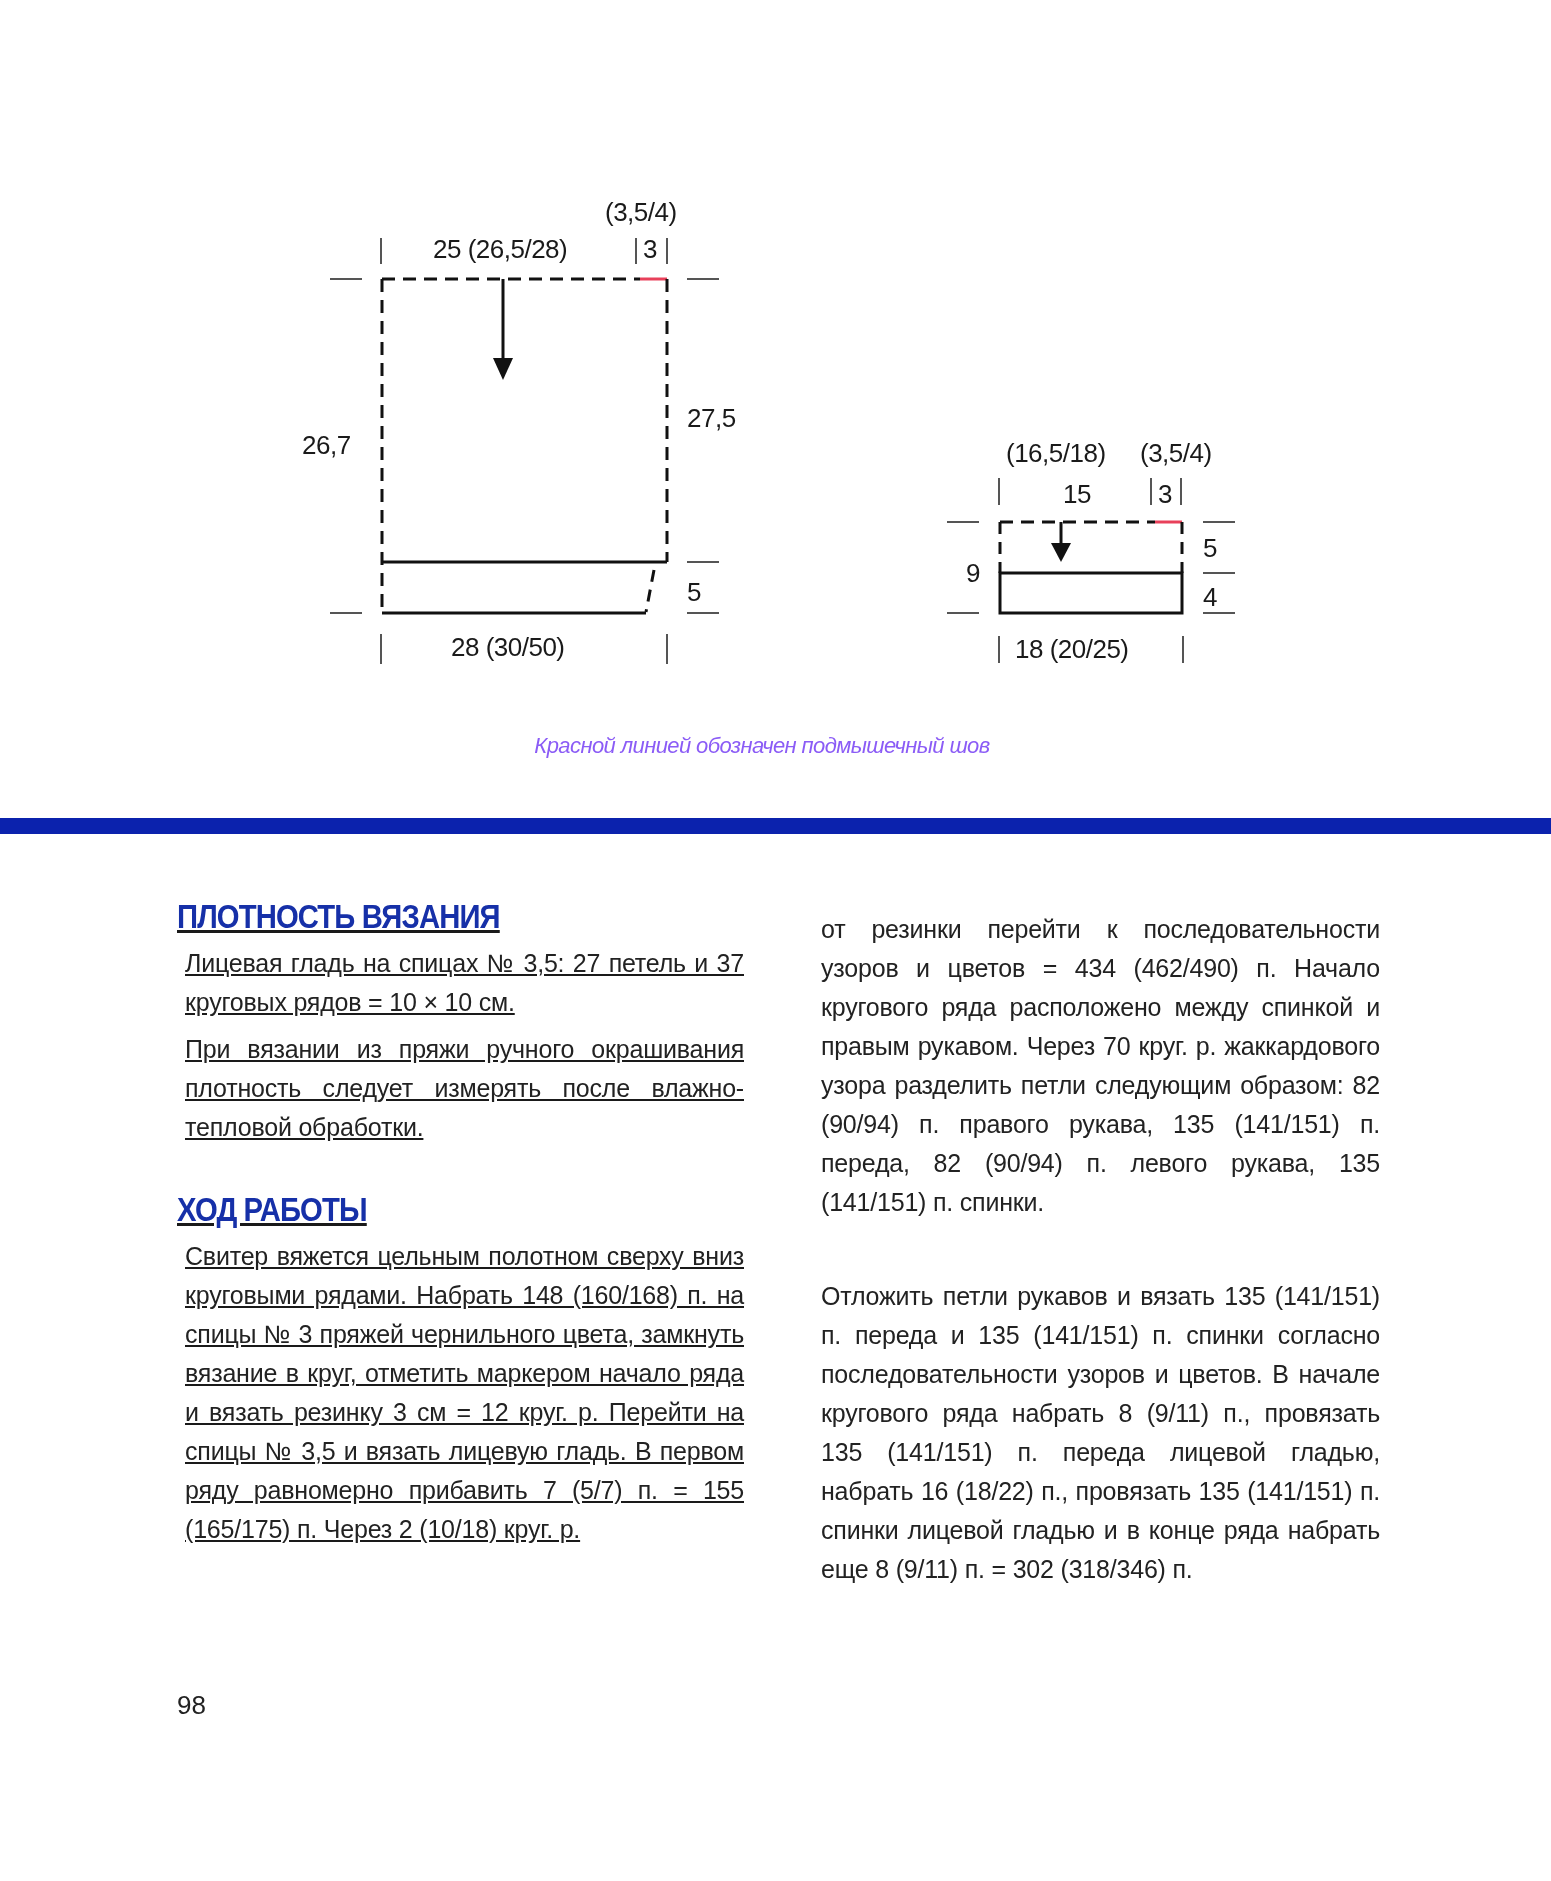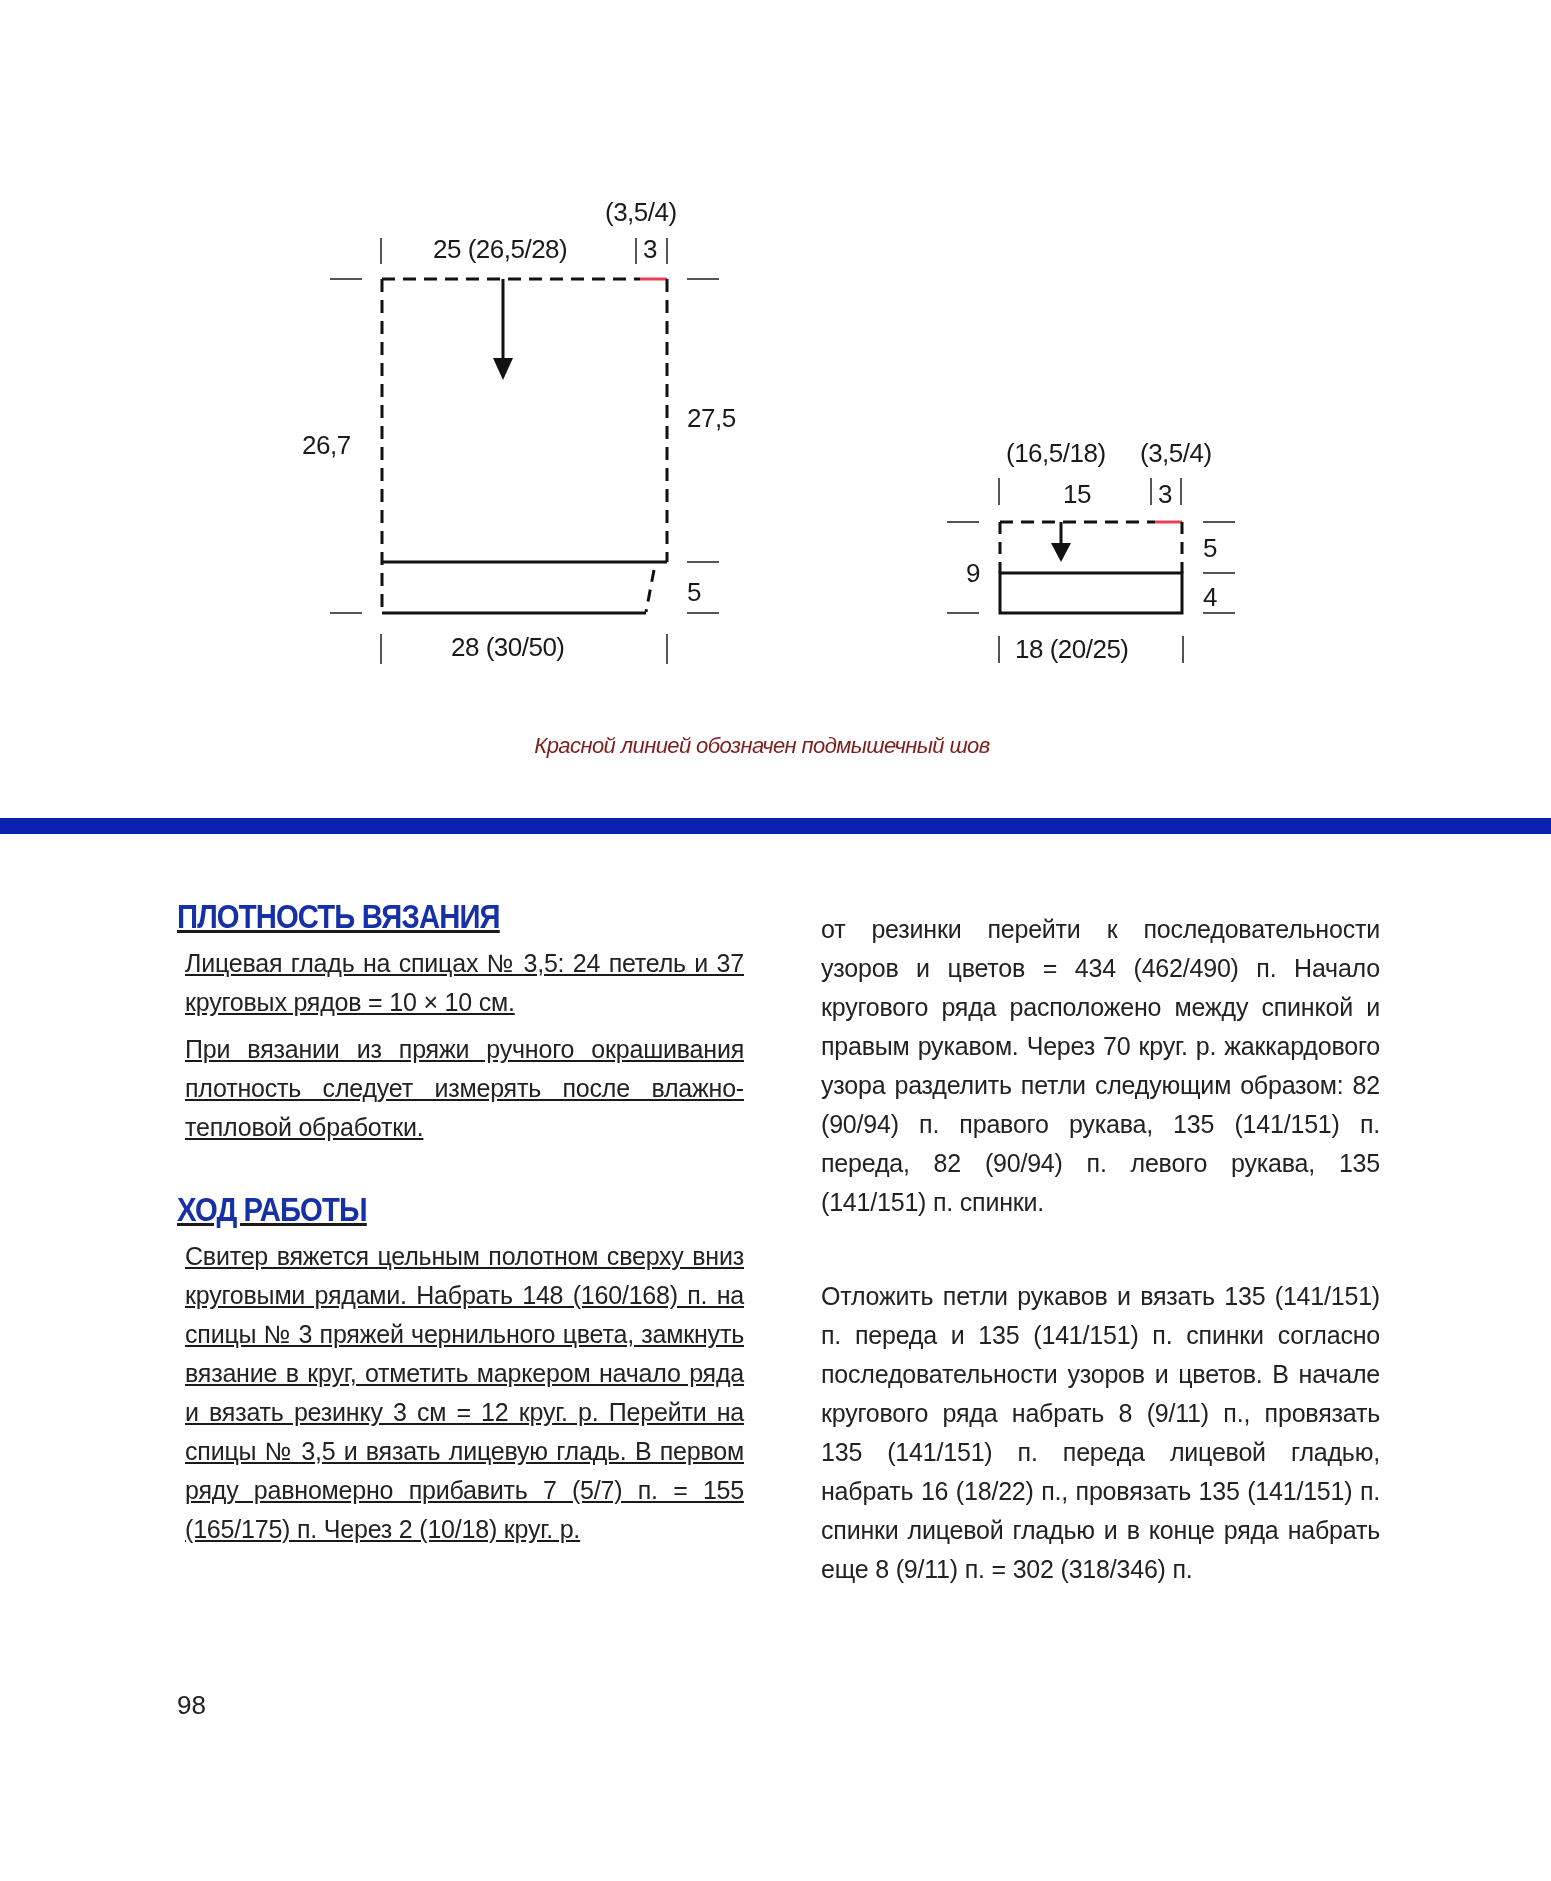--- a/index.html
+++ b/index.html
@@ -2,21 +2,21 @@
 <html><head>
 <meta charset="utf-8">
 <style>
   html, body { margin:0; padding:0; background:#ffffff; }
   body { width:1551px; height:1881px; position:relative; overflow:hidden;
          font-family:"Liberation Sans", sans-serif; color:#1a1a1a; }
   .diagram { position:absolute; left:0; top:0; width:1551px; height:800px; }
   .lbl { position:absolute; font-family:"Liberation Sans", sans-serif; font-size:26px;
          color:#1a1a1a; white-space:nowrap; line-height:1; letter-spacing:-0.5px; }
   .caption { position:absolute; top:733px; left:0; width:1524px; text-align:center;
-             font-style:italic; font-size:22px; color:#7f1d1d; letter-spacing:-0.6px; }
+             font-style:italic; font-size:22px; color:#8b5cf6; letter-spacing:-0.6px; }
   .band { position:absolute; left:0; top:818px; width:1551px; height:16px; background:#0b22ad; }
   .col { position:absolute; width:575px; }
   .col.left { left:177px; top:896px;text-decoration:underline; }
   .col.right { left:813px; top:902px; }
   h2 { margin:0; font-family:"Liberation Sans", sans-serif; font-weight:bold; font-size:34px;
        color:#1630a8; letter-spacing:-1px; transform:scaleX(0.86); transform-origin:left;
        line-height:40px; }
   p { margin:8px; font-size:25px; line-height:39px; text-align:justify; text-align-last:left;
       letter-spacing:-0.2px; color:#222; }
   .gap { height:34px; }
@@ -102,21 +102,21 @@
   <span class="lbl" style="left:1203px;top:584px">4</span>
   <span class="lbl" style="left:1015px;top:636px">18 (20/25)</span>
 
   <div class="caption">Красной линией обозначен подмышечный шов</div>
 </div>
 
 <div class="band"></div>
 
 <div class="col left">
   <h2>ПЛОТНОСТЬ ВЯЗАНИЯ</h2>
-  <p>Лицевая гладь на спицах № 3,5: 24 петель и 37 круговых рядов = 10 × 10 см.</p>
+  <p>Лицевая гладь на спицах № 3,5: 27 петель и 37 круговых рядов = 10 × 10 см.</p>
   <p>При вязании из пряжи ручного окрашивания плотность следует измерять после влажно-тепловой обработки.</p>
   <div class="gap"></div>
   <h2>ХОД РАБОТЫ</h2>
   <p>Свитер вяжется цельным полотном сверху вниз круговыми рядами. Набрать 148 (160/168) п. на спицы № 3 пряжей чернильного цвета, замкнуть вязание в круг, отметить маркером начало ряда и вязать резинку 3 см = 12 круг. р. Перейти на спицы № 3,5 и вязать лицевую гладь. В первом ряду равномерно прибавить 7 (5/7) п. = 155 (165/175) п. Через 2 (10/18) круг. р.</p>
 </div>
 
 <div class="col right">
   <p>от резинки перейти к последовательности узоров и цветов = 434 (462/490) п. Начало кругового ряда расположено между спинкой и правым рукавом. Через 70 круг. р. жаккардового узора разделить петли следующим образом: 82 (90/94) п. правого рукава, 135 (141/151) п. переда, 82 (90/94) п. левого рукава, 135 (141/151) п. спинки.</p>
   <div class="gap" style="height:39px"></div>
   <p>Отложить петли рукавов и вязать 135 (141/151) п. переда и 135 (141/151) п. спинки согласно последовательности узоров и цветов. В начале кругового ряда набрать 8 (9/11) п., провязать 135 (141/151) п. переда лицевой гладью, набрать 16 (18/22) п., провязать 135 (141/151) п. спинки лицевой гладью и в конце ряда набрать еще 8 (9/11) п. = 302 (318/346) п.</p>

